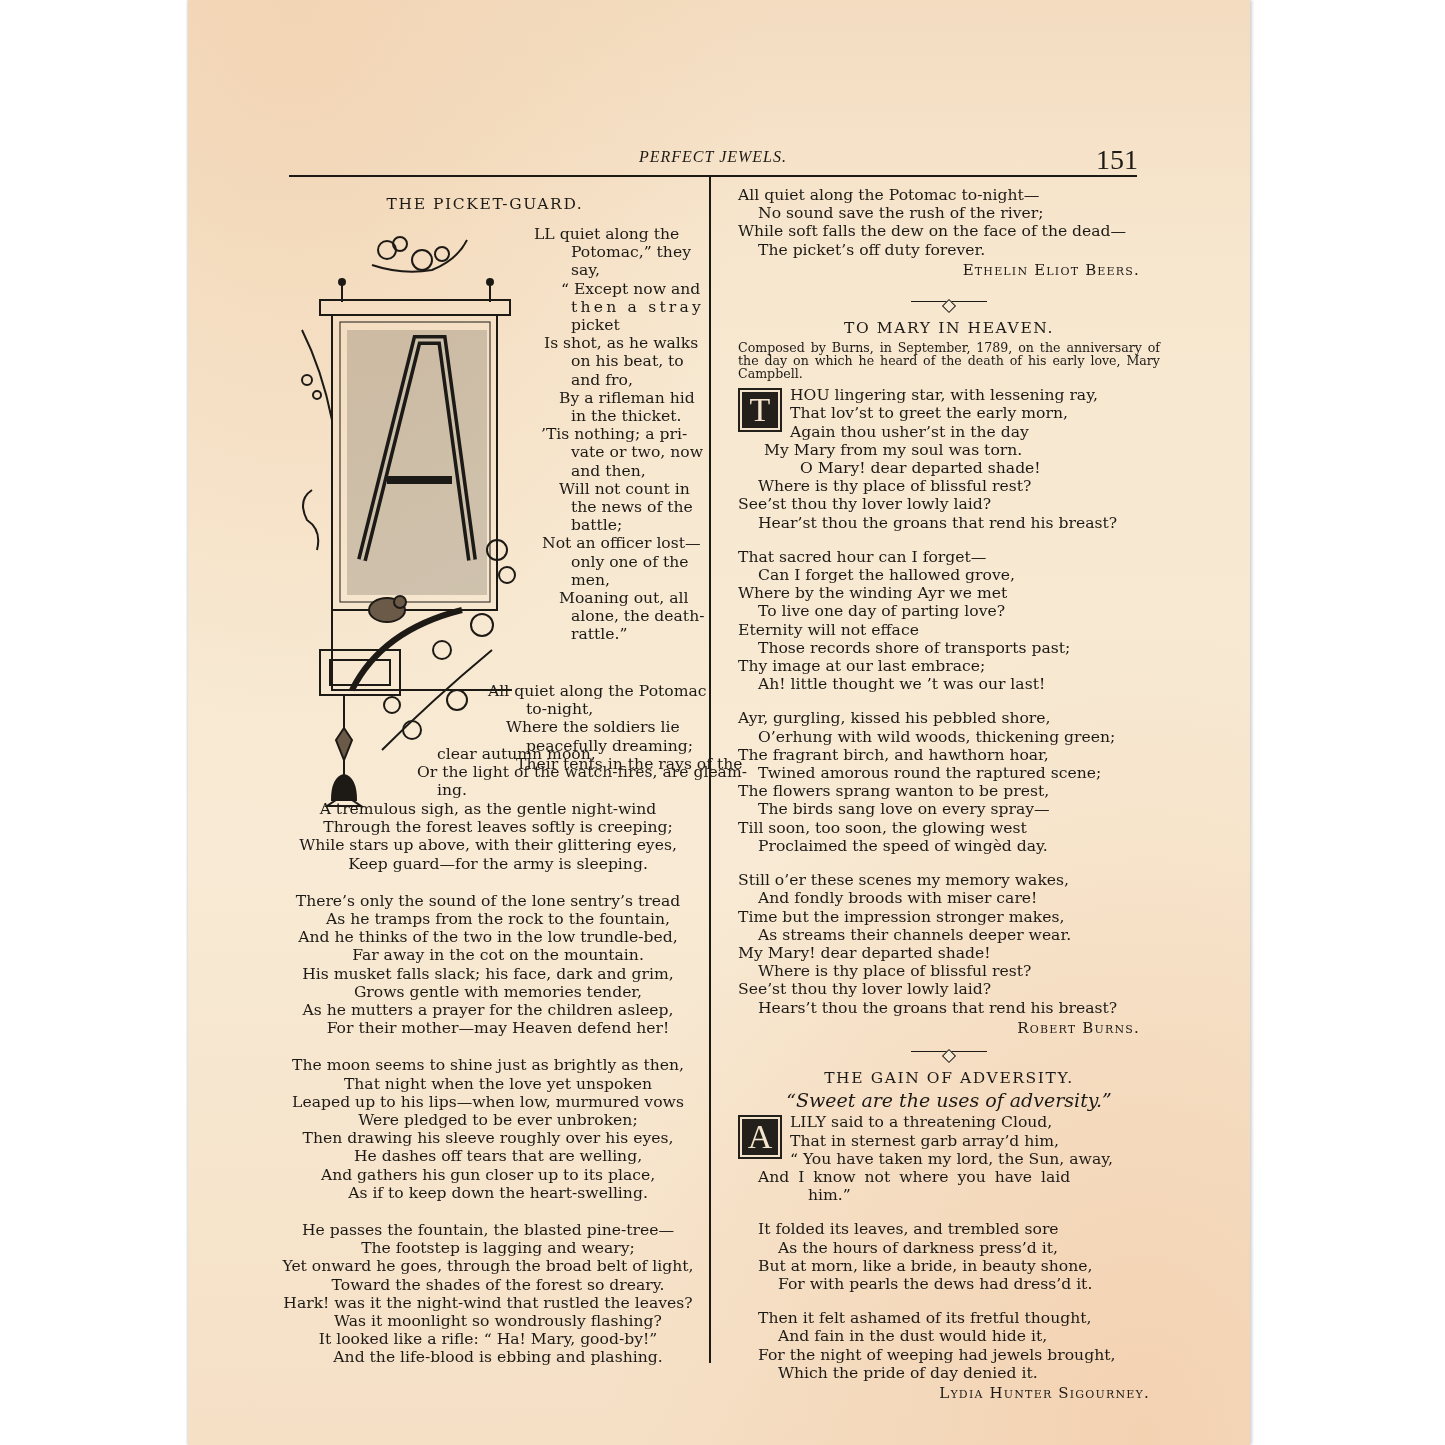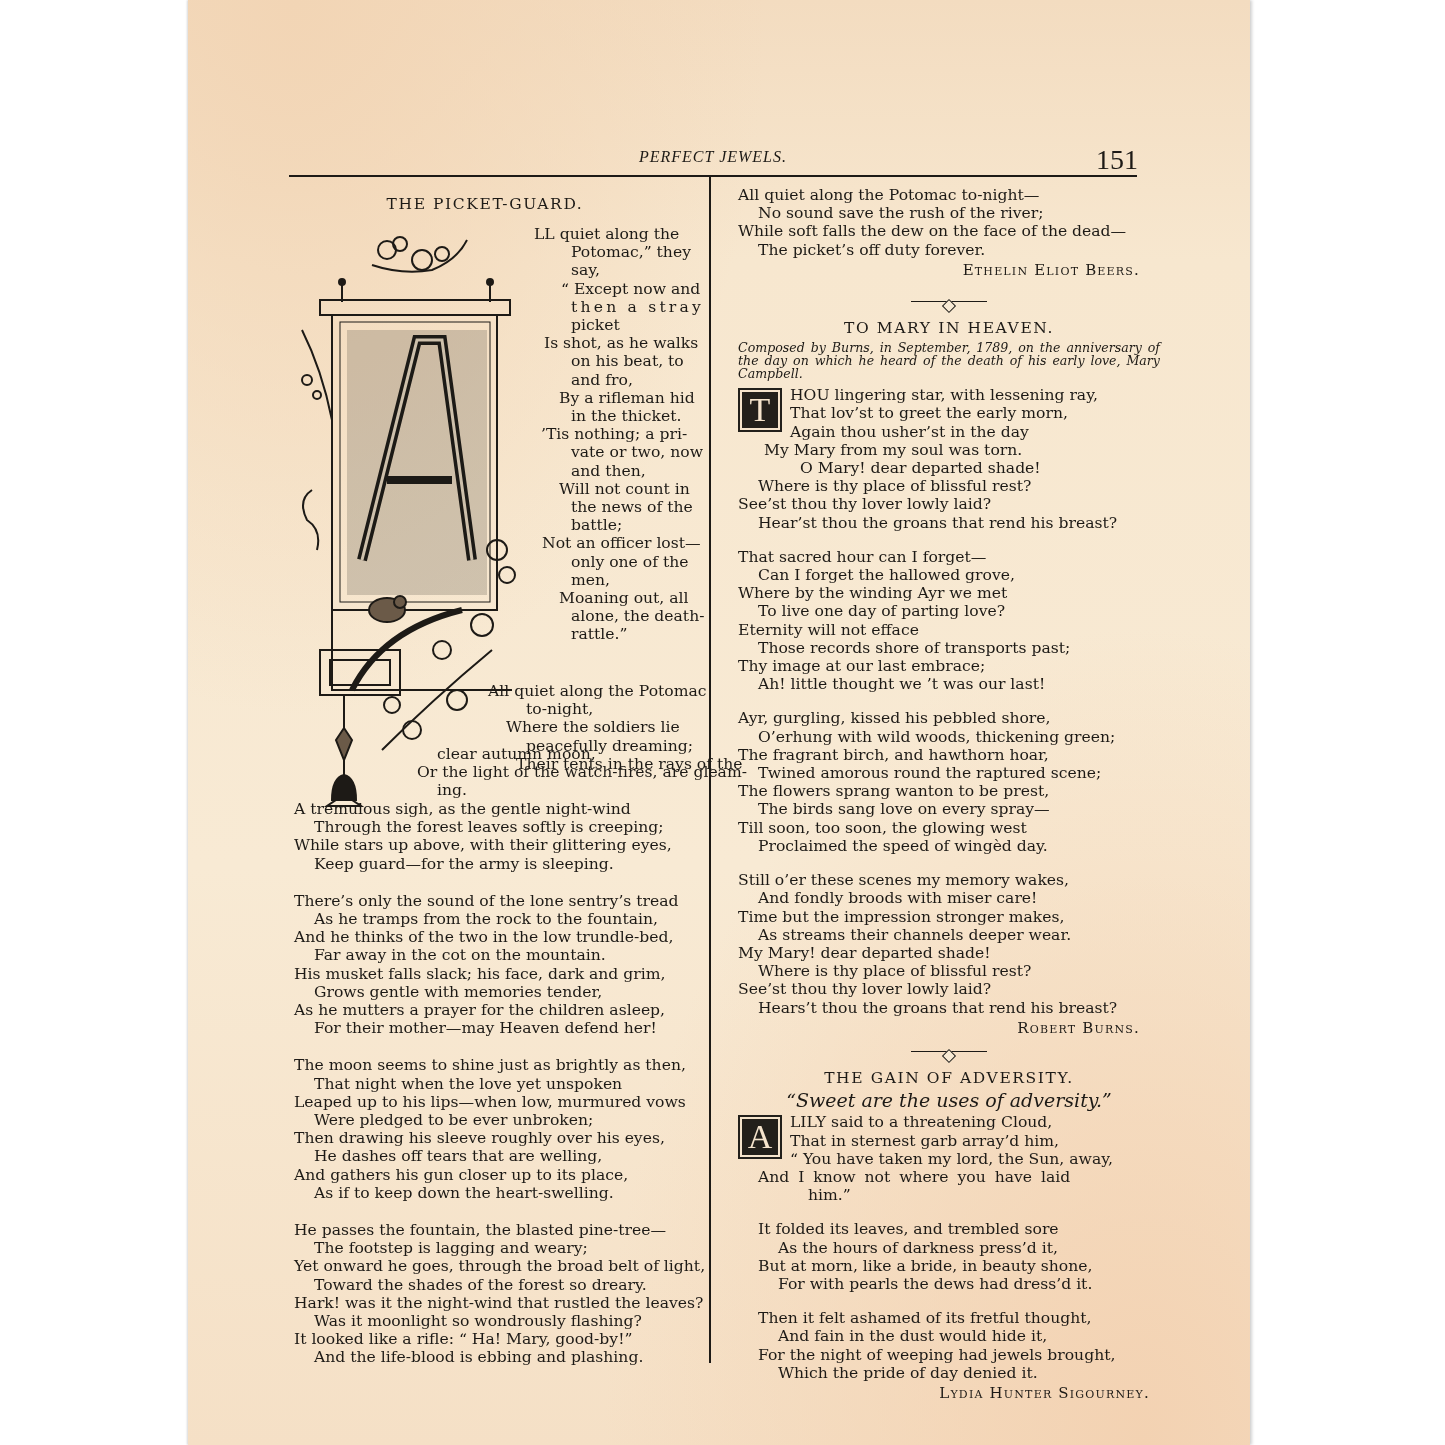--- a/index.html
+++ b/index.html
@@ -178,21 +178,21 @@
     <span class="line" style="padding-left:18px">Where the soldiers lie</span>
     <span class="line" style="padding-left:38px">peacefully dreaming;</span>
     <span class="line" style="padding-left:28px">Their tents in the rays of the</span>
   </div>
   <div class="narrow" style="left:198px; top:745px; width:324px; font-size:15.6px; line-height:18.2px;">
     <span class="line" style="padding-left:51px">clear autumn moon,</span>
     <span class="line" style="padding-left:31px">Or the light of the watch-fires, are gleam-</span>
     <span class="line" style="padding-left:51px">ing.</span>
   </div>
 
-  <div class="col" style="left:106px; top:800px; width:420px;">
+  <div class="col" style="left:90px; top:800px; width:420px;text-align:center;">
     <div>
       <span class="line">A tremulous sigh, as the gentle night-wind</span>
       <span class="line ind">Through the forest leaves softly is creeping;</span>
       <span class="line">While stars up above, with their glittering eyes,</span>
       <span class="line ind">Keep guard—for the army is sleeping.</span>
     </div>
     <div class="stanza" style="margin-top:19px">
       <span class="line">There’s only the sound of the lone sentry’s tread</span>
       <span class="line ind">As he tramps from the rock to the fountain,</span>
       <span class="line">And he thinks of the two in the low trundle-bed,</span>
@@ -229,21 +229,21 @@
       <span class="line">All quiet along the Potomac to-night—</span>
       <span class="line ind">No sound save the rush of the river;</span>
       <span class="line">While soft falls the dew on the face of the dead—</span>
       <span class="line ind">The picket’s off duty forever.</span>
     </div>
     <div class="author" style="padding-right:20px">Ethelin Eliot Beers.</div>
 
     <div class="ornament"><span></span></div>
 
     <h2 class="title">TO MARY IN HEAVEN.</h2>
-    <div class="subnote" style="margin-top:4px;font-style:italic;">Composed by Burns, in September, 1789, on the anniversary of the day on which he heard of the death of his early love, Mary Campbell.</div>
+    <div class="subnote" style="margin-top:4px;">Composed by Burns, in September, 1789, on the anniversary of the day on which he heard of the death of his early love, Mary Campbell.</div>
 
     <div style="margin-top:6px;">
       <div class="dropcap">T</div>
       <span class="line">HOU lingering star, with lessening ray,</span>
       <span class="line" style="padding-left:20px">That lov’st to greet the early morn,</span>
       <span class="line" style="padding-left:6px; clear:none">Again thou usher’st in the day</span>
       <span class="line" style="padding-left:26px">My Mary from my soul was torn.</span>
       <span class="line" style="clear:both; padding-left:62px">O Mary! dear departed shade!</span>
       <span class="line ind">Where is thy place of blissful rest?</span>
       <span class="line">See’st thou thy lover lowly laid?</span>

